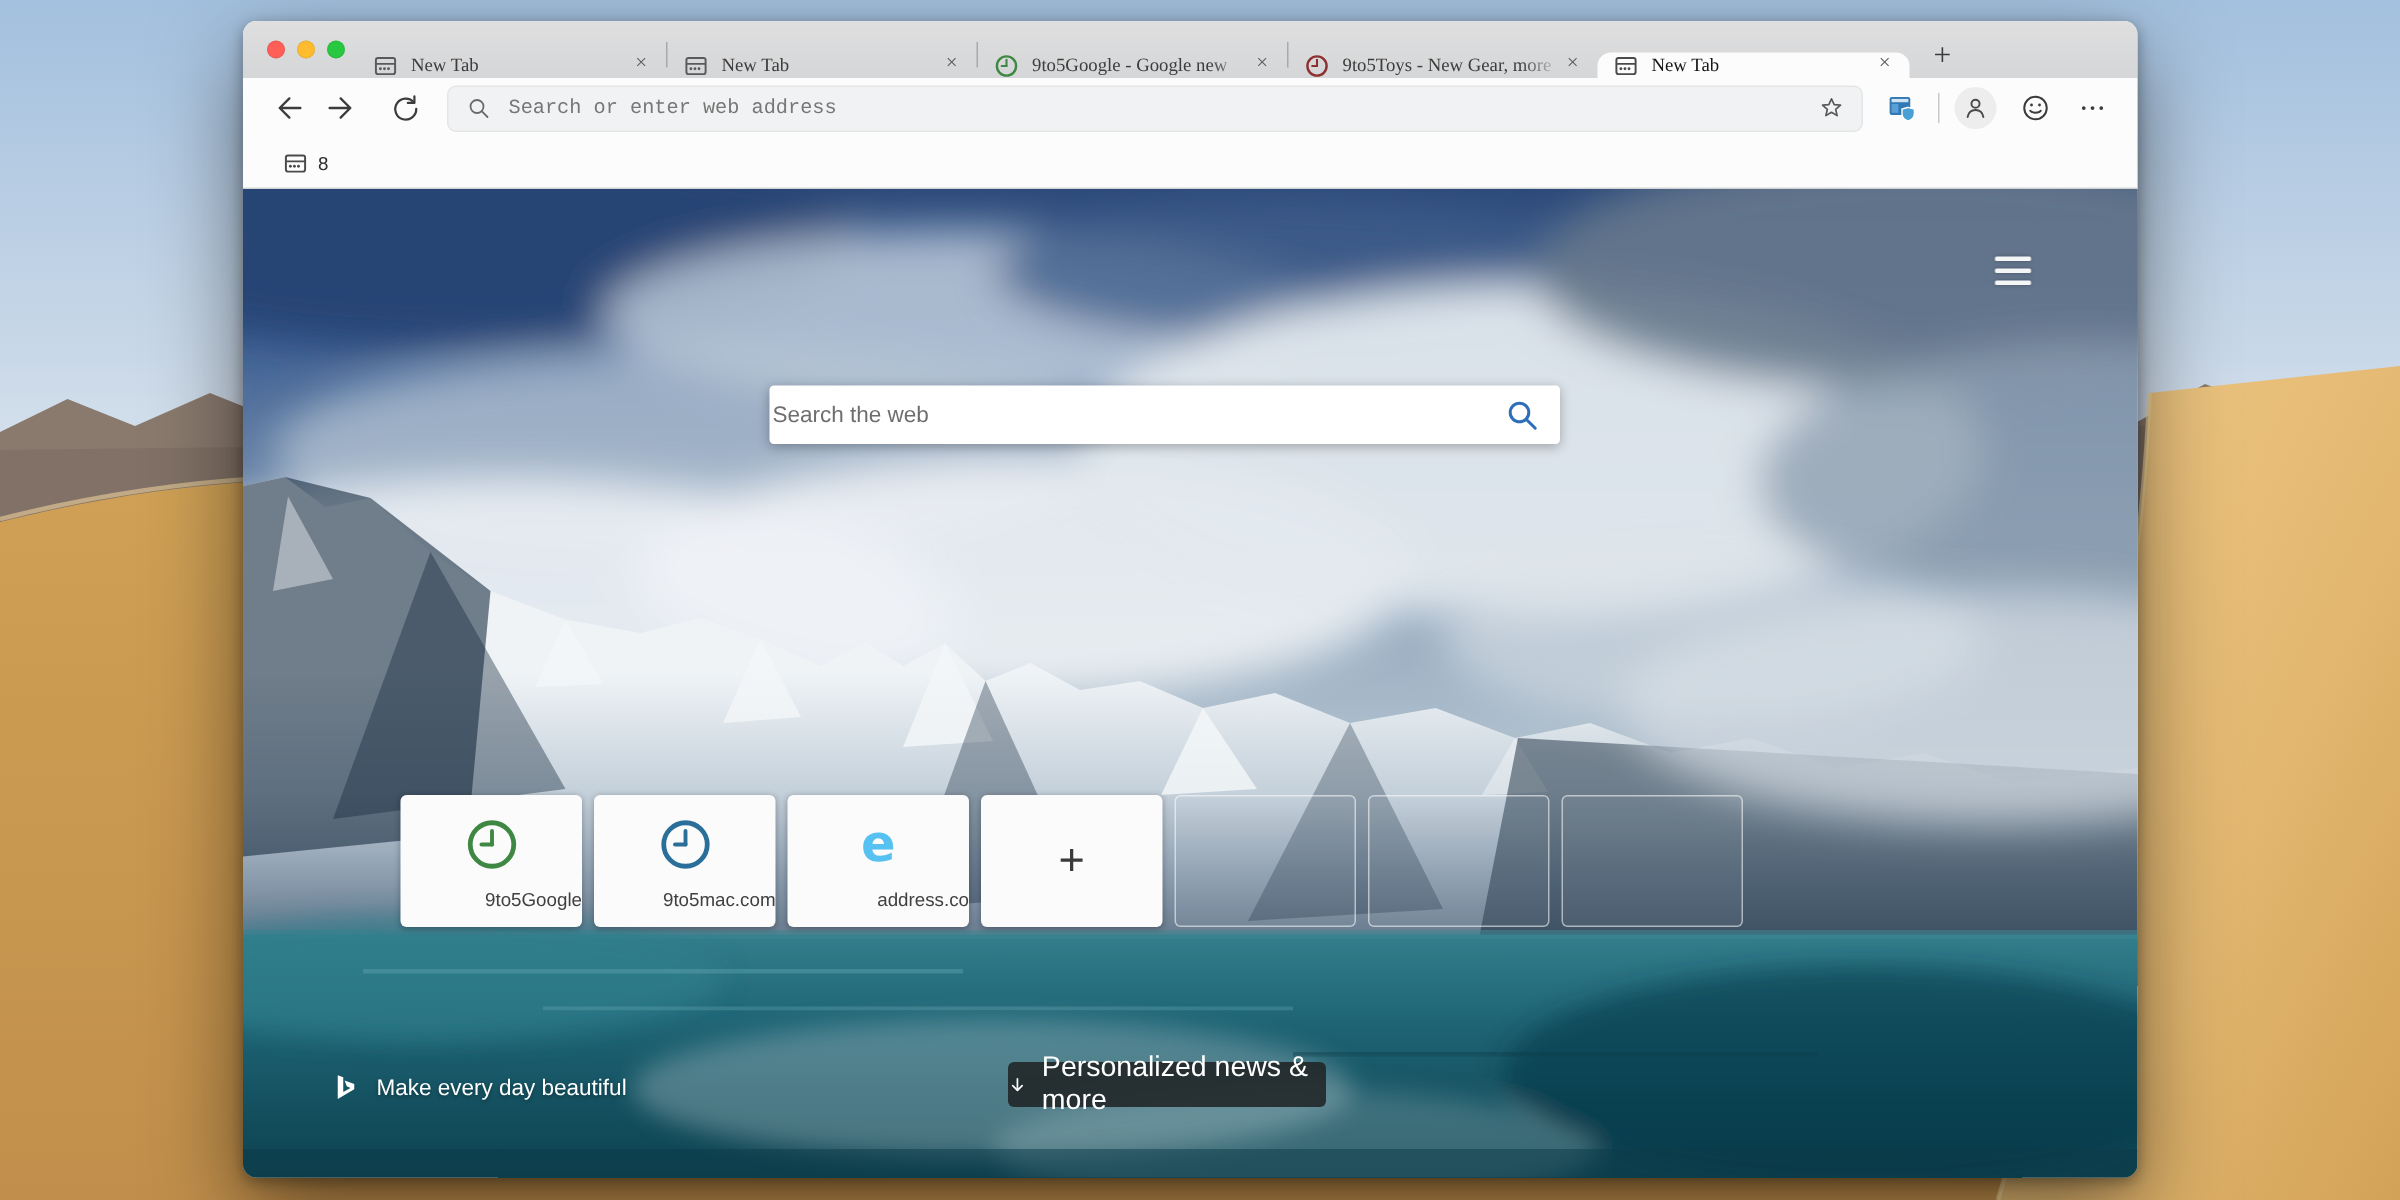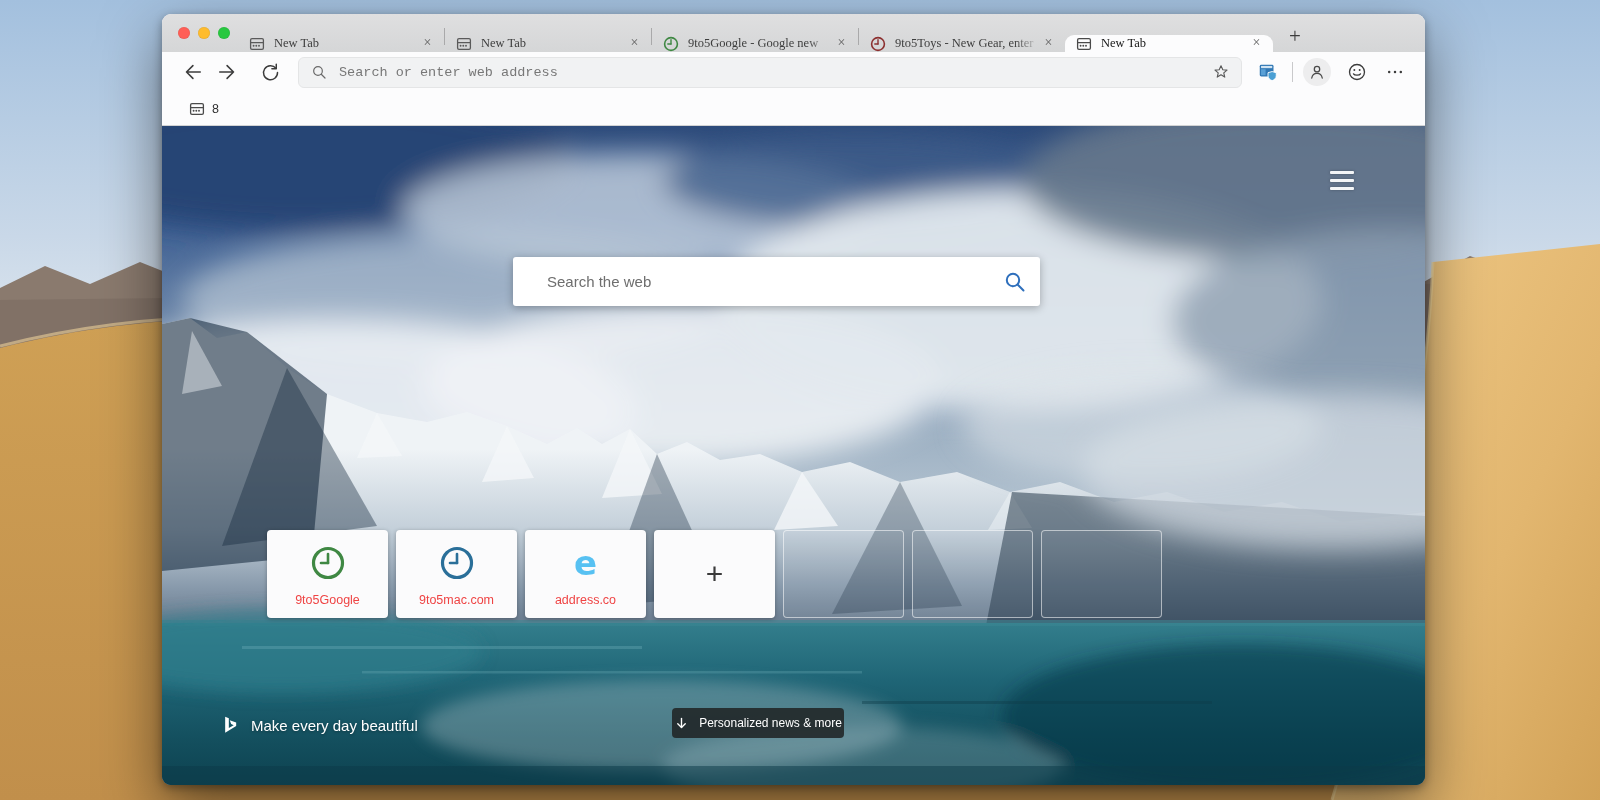--- a/index.html
+++ b/index.html
@@ -47,43 +47,43 @@
   .favitem .lbl{font-size:12.5px;color:#303030;}
 
   
   .content{position:relative;height:660px;overflow:hidden;}
   .bg{position:absolute;inset:0;width:1263px;height:660px;}
 
   .hamburger{position:absolute;left:1168px;top:45px;width:24px;height:19px;display:flex;
     flex-direction:column;justify-content:space-between;cursor:pointer;}
   .hamburger span{height:3px;background:#f3f5f7;border-radius:1px;box-shadow:0 0 3px rgba(0,0,0,.25);}
 
-  .searchbox{position:absolute;left:351px;top:131px;width:527px;height:49px;background:#fff;
-    border-radius:3px;box-shadow:0 2px 8px rgba(0,0,0,.28);display:flex;align-items:center;padding:0 10px 0 32px;box-sizing:border-box;}
+  .searchbox{position:absolute;left:351px;top:131px;width:527px;height:39px;background:#fff;
+    border-radius:3px;box-shadow:0 2px 8px rgba(0,0,0,.28);display:flex;align-items:center;padding:0 10px 0 0;box-sizing:border-box;}
   .searchbox input{flex:1;border:0;outline:0;font-size:15px;color:#222;background:transparent;
     font-family:"Liberation Sans",sans-serif;}
   .searchbox input::placeholder{color:#6e6e6e;}
   .searchbox .mag{width:30px;height:30px;display:flex;align-items:center;justify-content:center;}
 
   .tiles{position:absolute;left:105px;top:404px;display:flex;gap:8px;}
   .tile{width:121px;height:88px;background:#fbfbfc;border-radius:4px;box-shadow:0 1px 4px rgba(0,0,0,.28);
     position:relative;display:flex;flex-direction:column;align-items:center;}
   .tile .ticon{margin-top:15px;height:36px;display:flex;align-items:center;justify-content:center;}
-  .tile .tlabel{position:absolute;bottom:11px;width:100%;text-align:center;font-size:12.5px;color:#ef4444;}
+  .tile .tlabel{position:absolute;bottom:11px;width:100%;text-align:right;font-size:12.5px;color:#404040;}
   .tile.plus{justify-content:center;}
   .tile.plus .plusglyph{font-size:30px;font-weight:300;color:#3a3a3a;line-height:1;}
   .tile.empty{background:rgba(255,255,255,.05);box-shadow:none;border:1px solid rgba(255,255,255,.55);
     width:119px;height:86px;}
 
   .bingline{position:absolute;left:58px;top:588px;display:flex;align-items:center;gap:11px;}
   .bingline .tagline{color:#fff;font-size:15px;text-shadow:0 1px 3px rgba(0,0,0,.35);}
 
-  .newspill{position:absolute;left:510px;top:582px;width:172px;height:30px;background:rgba(32,36,38,.88);
+  .newspill{position:absolute;left:510px;top:582px;width:212px;height:30px;background:rgba(32,36,38,.88);
     border-radius:4px;display:flex;align-items:center;justify-content:center;gap:10px;color:#fff;
-    font-size:12px;cursor:pointer;}
+    font-size:19px;cursor:pointer;}
 
   .e-logo{font-size:34px;font-weight:bold;color:#57c1f2;line-height:1;font-family:"DejaVu Sans",sans-serif;}
 </style>
 </head>
 <body>
 
 <div class="stage">
 
   <svg class="wallpaper" viewBox="0 0 1600 800" preserveAspectRatio="none">
     <defs>
@@ -158,21 +158,21 @@
           <span class="close">×</span>
         </div>
         <span class="tabsep"></span>
 
         <div class="tab">
           <svg class="fav" viewBox="0 0 16 16">
             <circle cx="8" cy="8" r="6.4" fill="none" stroke="#8c3030" stroke-width="1.6"></circle>
             <line x1="8" y1="8" x2="8" y2="3.8" stroke="#8c3030" stroke-width="1.4" stroke-linecap="round"></line>
             <line x1="8" y1="8" x2="4.8" y2="8" stroke="#8c3030" stroke-width="1.4" stroke-linecap="round"></line>
           </svg>
-          <span class="title">9to5Toys - New Gear, enter</span>
+          <span class="title">9to5Toys - New Gear, more</span>
           <span class="close">×</span>
         </div>
 
         <div class="tab active">
           <svg class="fav" viewBox="0 0 16 16">
             <rect x="1.6" y="2.6" width="12.8" height="10.8" rx="1.4" fill="none" stroke="#4a4a4a" stroke-width="1.3"></rect>
             <line x1="1.6" y1="6.6" x2="14.4" y2="6.6" stroke="#4a4a4a" stroke-width="1.2"></line>
             <circle cx="4.6" cy="9.8" r=".95" fill="#4a4a4a"></circle>
               <circle cx="7.3" cy="9.8" r=".95" fill="#4a4a4a"></circle>
               <circle cx="10" cy="9.8" r=".95" fill="#4a4a4a"></circle>

